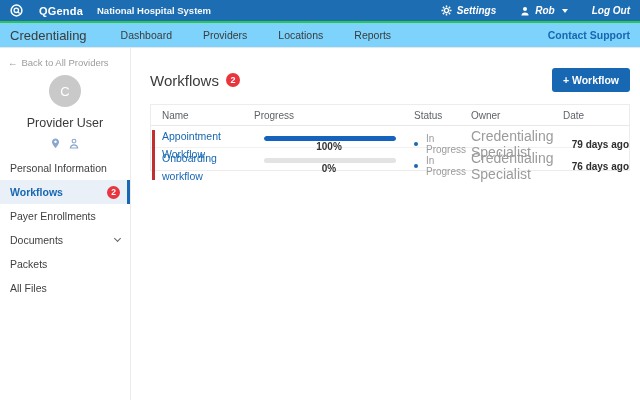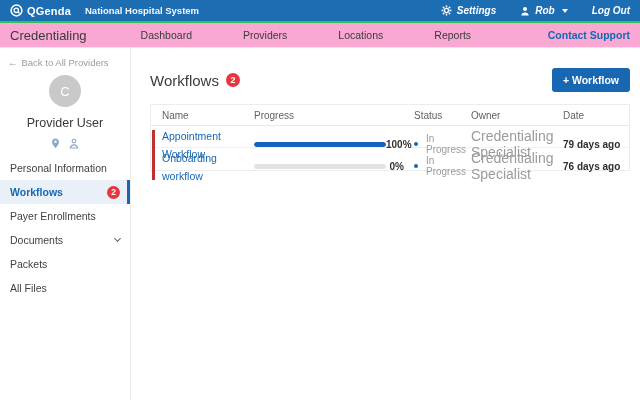--- a/index.html
+++ b/index.html
@@ -2,32 +2,32 @@
 <html style="--topbar: #1d6db2; --green: #2bc550; --accent: #1767b2; --progress: #1563be; --red: #e8353e; --redbar: #c13030;"><head>
 <meta charset="utf-8">
 <style>
   * { margin:0; padding:0; box-sizing:border-box; }
   html,body { width:640px; height:400px; overflow:hidden; background:#fff;
     font-family:"Liberation Sans", sans-serif; }
 
   
   .topbar { height:21px; background:var(--topbar,#1d6db2); display:flex; align-items:center;
     padding:0 10px; color:#fff; }
-  .brand { display:flex; align-items:center; gap:4px; cursor:pointer; }
+  .brand { display:flex; align-items:center; gap:16px; cursor:pointer; }
   .brand-name { font-size:11px; font-weight:bold; letter-spacing:.2px; }
   .org { font-size:9.5px; margin-left:14px; font-weight:bold; opacity:.95; }
   .top-right { margin-left:auto; display:flex; align-items:center; gap:24px; }
   .top-item { display:flex; align-items:center; gap:5px; font-size:10px; font-weight:bold; cursor:pointer;font-style:italic; }
   .caret-down { width:0; height:0; border-left:3.5px solid transparent; border-right:3.5px solid transparent;
     border-top:4px solid #fff; margin-left:2px; }
   .green-line { height:2px; background:var(--green,#2bc550); }
 
   
   .navbar { height:25px; display:flex; align-items:center; padding:0 10px;
-    border-bottom:1px solid #e7e7e7; background:#f9a8d4;gap:20px; }
+    border-bottom:1px solid #e7e7e7; background:#7dd3fc; }
   .product { font-size:13px; color:#3b3b3b; margin-right:34px; cursor:pointer; }
   .nav-item { font-size:10.5px; color:#3b3b3b; margin-right:31px; text-decoration:none; cursor:pointer; }
   .support { margin-left:auto; font-size:10.5px; color:var(--accent,#1767b2); text-decoration:none; cursor:pointer;font-weight:bold; }
 
   
   .content { display:flex; height:352px; }
   .sidebar { width:131px; border-right:1px solid #ececec; padding-top:7px; flex:none; }
   .main { flex:1; padding:20px 10px 0 19px; }
 
   
@@ -62,28 +62,28 @@
   .trow { height:22px; border-bottom:1px solid #f1f1f1; }
   .trow:last-child { border-bottom:none; }
   .h-name, .c-name { padding-left:11px; }
   .h-status, .c-status { padding-left:8px; }
   .h-owner, .c-owner { padding-left:5px; }
   .h-date, .c-date { padding-left:6px; }
   .c-name { position:relative; }
   .c-name::before { content:""; position:absolute; left:1px; top:4px; bottom:4px; width:3px;
     background:var(--redbar,#c13030); }
   .wf-link { font-size:10.5px; color:var(--accent,#1767b2); text-decoration:none; cursor:pointer; }
-  .c-prog { display:flex; align-items:center; }
+  .c-prog { display:flex; align-items:center;flex-direction:column; }
   .track { width:132px; height:5px; border-radius:3px; background:#e3e3e3; overflow:hidden; flex:none; }
   .fill { height:100%; border-radius:3px; background:var(--progress,#1563be); }
   .pct { flex:1; text-align:right; padding-right:2px; font-size:10px; font-weight:bold; color:#333; }
   .c-status { display:flex; align-items:center; gap:8px; font-size:10px; color:#9b9b9b; }
   .dot { width:4px; height:4px; border-radius:50%; background:var(--accent,#1767b2); flex:none; }
   .c-owner { font-size:14px; color:#9b9b9b; }
-  .c-date { font-size:10px; font-weight:bold; color:#2e2e2e; }
+  .c-date { font-size:10px; font-weight:bold; color:#2e2e2e;text-align:right; }
 </style>
 </head>
 <body>
 
 <header class="topbar">
   <div class="brand">
     <svg width="13" height="13" viewBox="0 0 13 13">
       <circle cx="6.5" cy="6.5" r="5.4" fill="none" stroke="#fff" stroke-width="1.5"></circle>
       <circle cx="6.3" cy="6.3" r="2.2" fill="none" stroke="#fff" stroke-width="1.3"></circle>
       <line x1="7.8" y1="7.8" x2="9.6" y2="9.4" stroke="#fff" stroke-width="1.3"></line>

